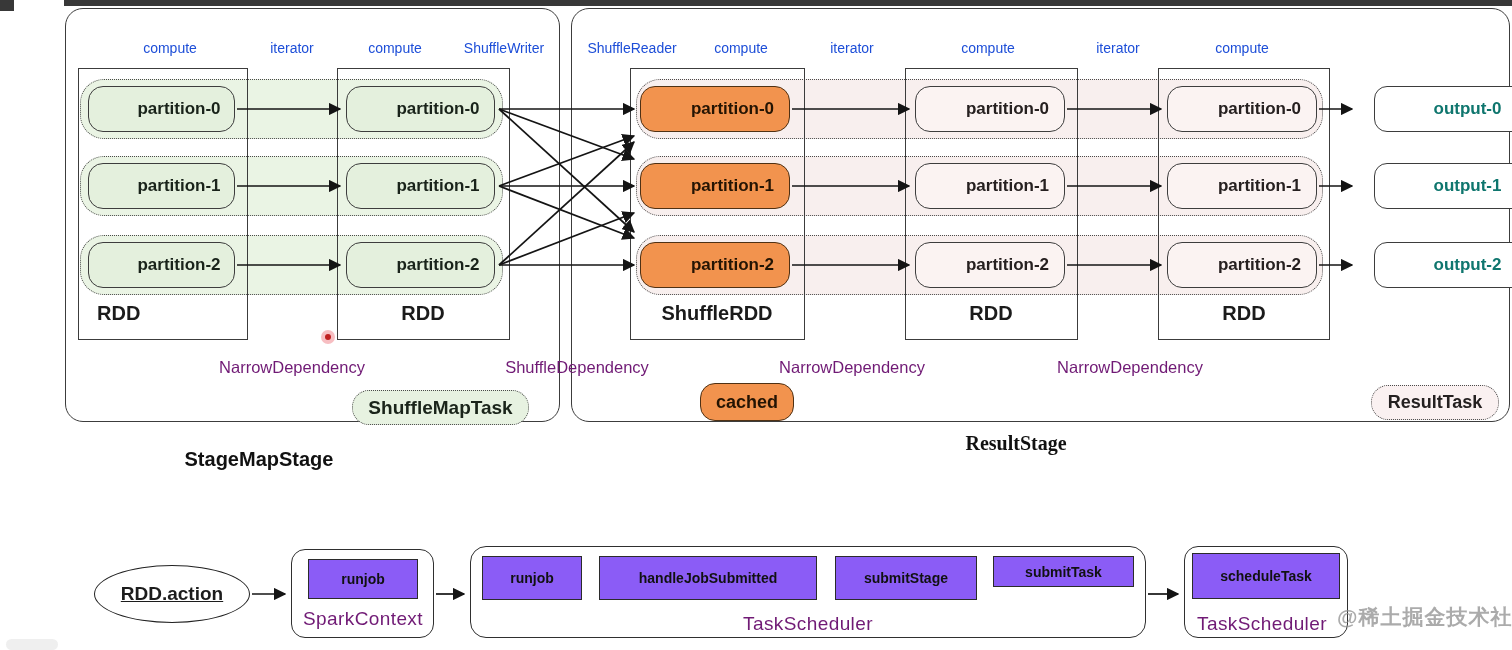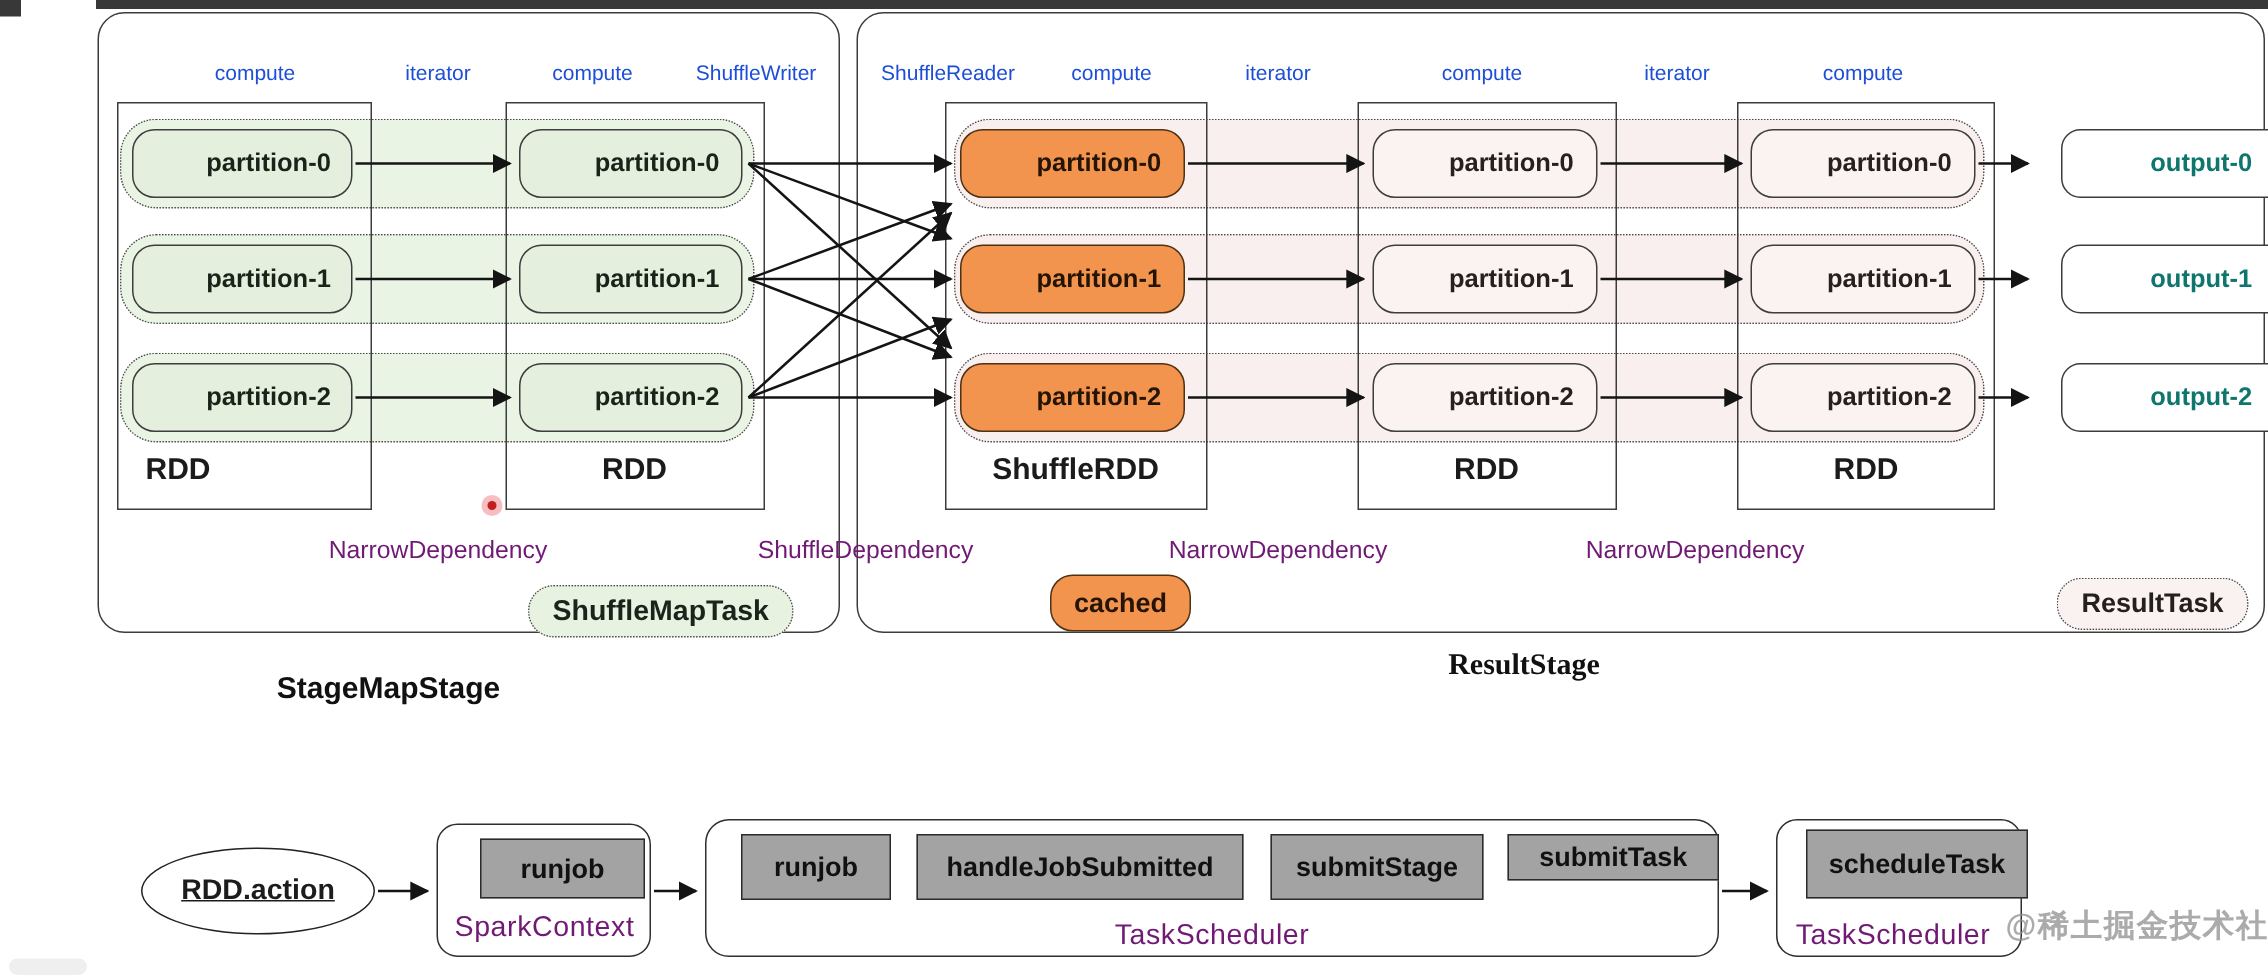--- a/index.html
+++ b/index.html
@@ -18,22 +18,22 @@
   .part.pink{background:#fbf3f2;color:#262020;}
   .part.out{background:#fff;border-radius:13px;color:#0f766e;margin-left:16px;}
   .hdr{font-size:14px;color:#1d4ed8;transform:translateX(-50%);white-space:nowrap;top:40px;}
   .rddlbl{font-size:20px;font-weight:600;color:#1b1b1b;}
   .dep{font-size:16.5px;color:#701a75;transform:translateX(-50%);white-space:nowrap;top:358px;}
   .badge{display:flex;align-items:center;justify-content:center;font-weight:600;}
   .badge.dotted-green{border:1.7px dotted #4a4a4a;border-radius:17px;background:#e7f2e1;font-size:19px;color:#1a241a;}
   .badge.dotted-pink{border:1.7px dotted #4a4a4a;border-radius:17px;background:#faf1f1;font-size:18px;color:#242020;}
   .badge.solid-orange{border:1.7px solid #4f3114;border-radius:15px;background:#f2934e;font-size:18px;color:#241403;}
   .stage-title{font-size:20px;font-weight:bold;color:#111;transform:translateX(-50%);white-space:nowrap;}
-  .mbox{border:1.6px solid #2b2b2b;background:#a3a3a3;display:flex;align-items:center;justify-content:center;
-        font-size:18px;font-weight:bold;color:#111;margin-left:12px;}
+  .mbox{border:1.6px solid #2b2b2b;background:#8b5cf6;display:flex;align-items:center;justify-content:center;
+        font-size:14px;font-weight:bold;color:#111;}
   .cont{border:1.7px solid #2f2f2f;border-radius:14px;background:#fff;}
   .contlbl{font-size:19px;color:#701a75;letter-spacing:.4px;transform:translateX(-50%);white-space:nowrap;}
   .topbar{background:#383838;}
   .watermark{font-size:21px;font-weight:bold;color:#8f8f8f;opacity:.75;letter-spacing:1px;white-space:nowrap;}
   svg.overlay{position:absolute;left:0;top:0;pointer-events:none;}
 </style>
 </head>
 <body>
 
 <div class="abs topbar" style="left:64px;top:0;width:1448px;height:6px;"></div>

